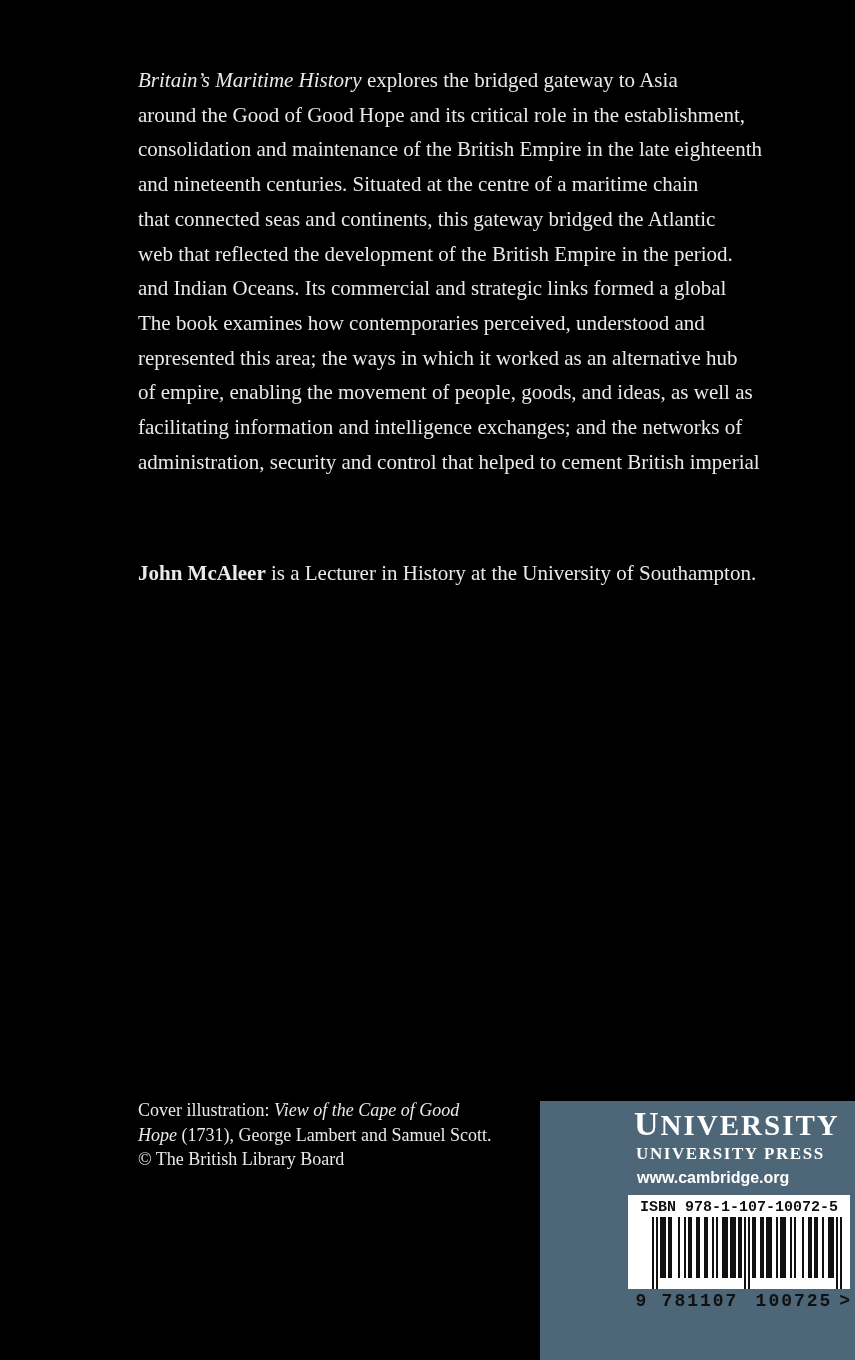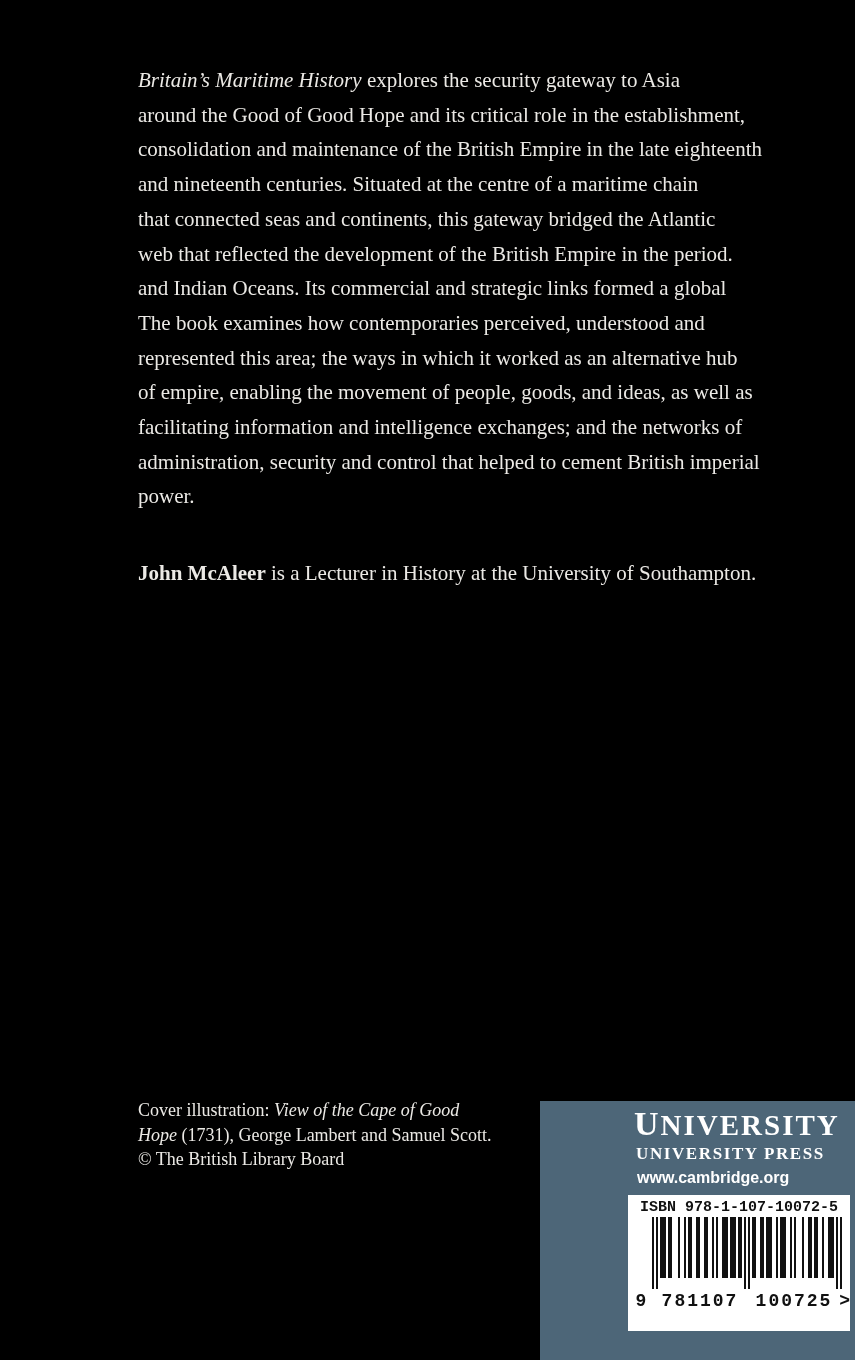--- a/index.html
+++ b/index.html
@@ -61,21 +61,21 @@
     font-size:17px;letter-spacing:1.6px;line-height:22px;
     color:var(--publisher-text);white-space:nowrap;
   }
   .cup-url{
     position:absolute;left:97px;top:66px;
     font-family:"Liberation Sans", sans-serif;font-weight:bold;
     font-size:16px;line-height:22px;
     color:var(--publisher-text);white-space:nowrap;
   }
   .barcode-box{
-    position:absolute;left:88px;top:94px;width:222px;height:136px;
+    position:absolute;left:88px;top:94px;width:222px;height:94px;
     background:var(--barcode-bg);
     text-align:center;
   }
   .isbn-label{
     padding-top:3px;height:22px;line-height:20px;
     font-family:"Liberation Mono", monospace;font-weight:bold;
     font-size:15px;letter-spacing:0px;
     color:var(--barcode-fg);white-space:nowrap;
   }
   .barcode-svg{display:block;}
@@ -83,33 +83,32 @@
     font-family:"Liberation Mono", monospace;font-weight:bold;
     fill:var(--barcode-fg);
   }
 </style>
 </head>
 <body>
 
 <div class="cover">
 
   <div class="blurb">
-      <div class="rline"><span class="i">Britain’s Maritime History</span><span> explores the security gateway to Asia</span></div>
+      <div class="rline"><span class="i">Britain’s Maritime History</span><span> explores the bridged gateway to Asia</span></div>
       <div class="rline"><span>around the Good of Good Hope and its critical role in the establishment,</span></div>
       <div class="rline"><span>consolidation and maintenance of the British Empire in the late eighteenth</span></div>
       <div class="rline"><span>and nineteenth centuries. Situated at the centre of a maritime chain</span></div>
       <div class="rline"><span>that connected seas and continents, this gateway bridged the Atlantic</span></div>
       <div class="rline"><span>web that reflected the development of the British Empire in the period.</span></div>
       <div class="rline"><span>and Indian Oceans. Its commercial and strategic links formed a global</span></div>
       <div class="rline"><span>The book examines how contemporaries perceived, understood and</span></div>
       <div class="rline"><span>represented this area; the ways in which it worked as an alternative hub</span></div>
       <div class="rline"><span>of empire, enabling the movement of people, goods, and ideas, as well as</span></div>
       <div class="rline"><span>facilitating information and intelligence exchanges; and the networks of</span></div>
       <div class="rline"><span>administration, security and control that helped to cement British imperial</span></div>
-      <div class="rline"><span>power.</span></div>
     </div>
 
   <div class="author">
       <div class="rline"><span class="b">John McAleer</span><span> is a Lecturer in History at the University of Southampton.</span></div>
     </div>
 
   <div class="credit">
       <div class="rline"><span>Cover illustration: </span><span class="i">View of the Cape of Good</span></div>
       <div class="rline"><span class="i">Hope</span><span> (1731), George Lambert and Samuel Scott.</span></div>
       <div class="rline"><span>© The British Library Board</span></div>

